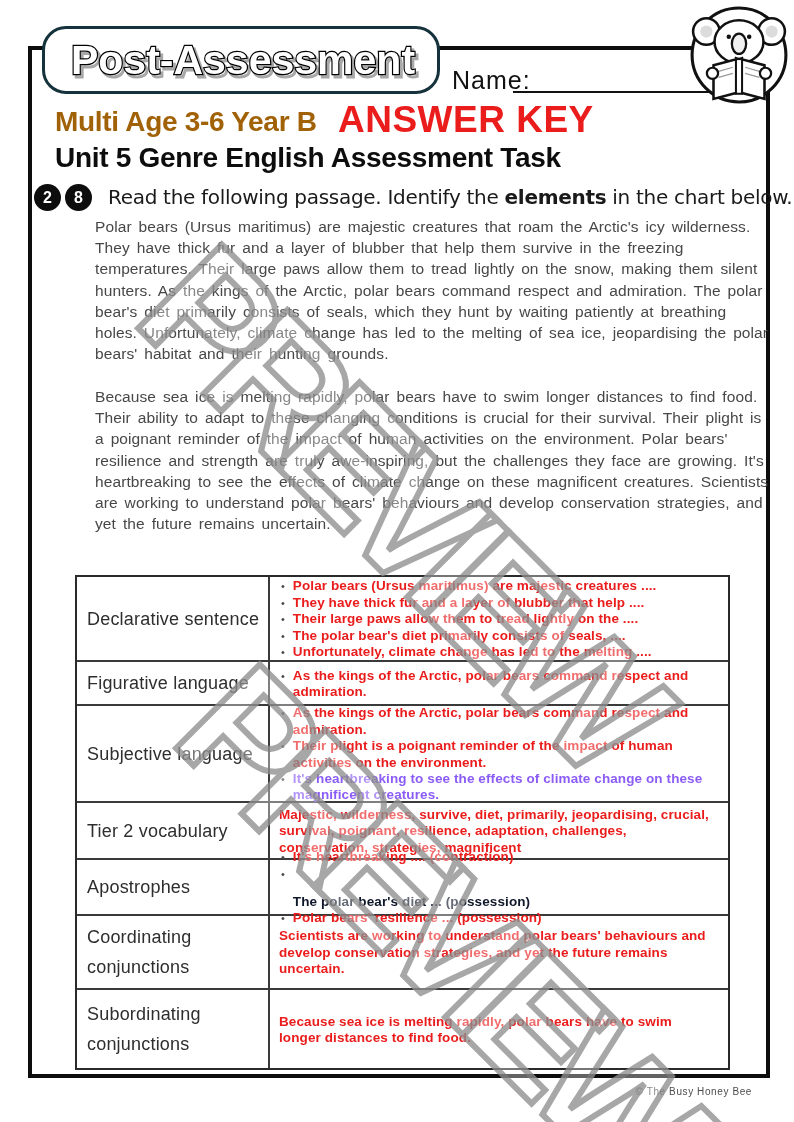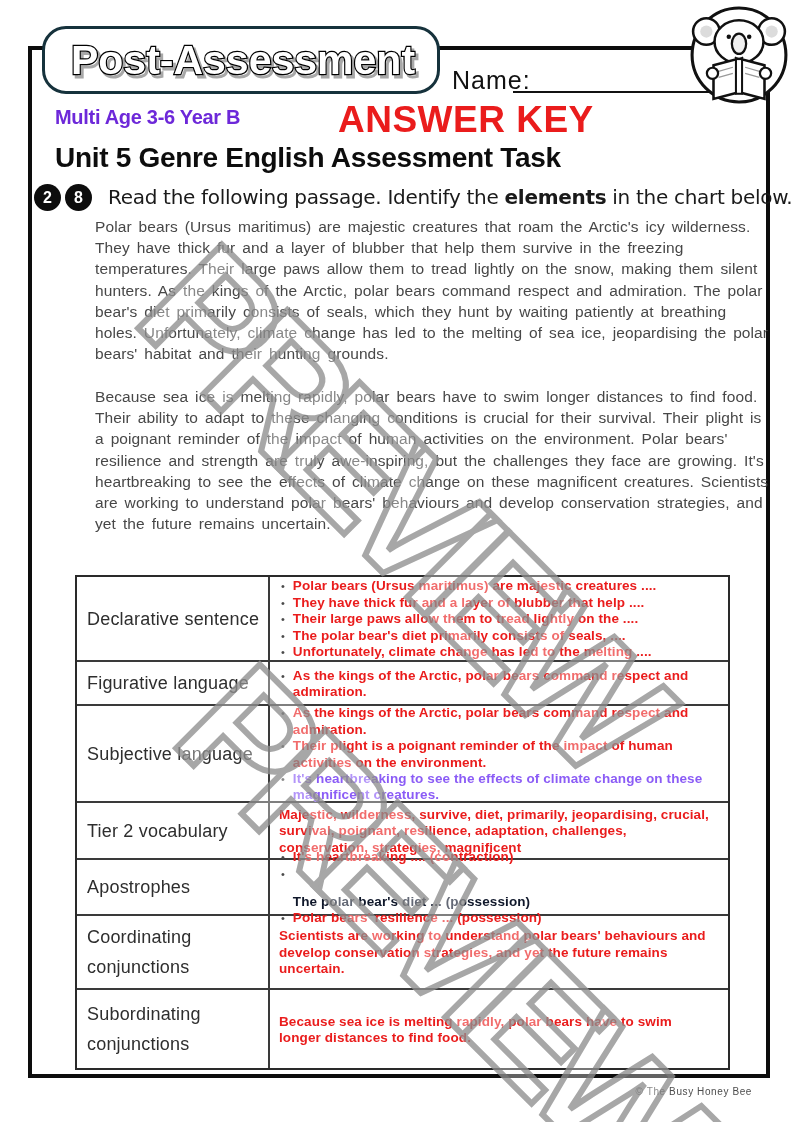--- a/index.html
+++ b/index.html
@@ -22,22 +22,22 @@
   .koala-wrap { position:absolute; left:688px; top:4px; width:102px; height:102px; z-index:3; }
   .name-label {
     position:absolute; left:452px; top:66px; font-size:25px; color:#111;
     letter-spacing:1px; z-index:2;
   }
   .name-line {
     position:absolute; left:513px; top:68px; width:252px; height:25px;
     border-bottom:2.5px solid #111; z-index:2;
   }
   .course-title {
-    position:absolute; left:55px; top:106px; font-size:20px; font-weight:bold;
-    color:#6d28d9; z-index:2; letter-spacing:-0.3px;
+    position:absolute; left:55px; top:106px; font-size:28px; font-weight:bold;
+    color:#a16207; z-index:2; letter-spacing:-0.3px;
   }
   .answer-key {
     position:absolute; left:338px; top:99px; font-size:37px; font-weight:bold;
     z-index:2; letter-spacing:0.5px;
   }
   .unit-title {
     position:absolute; left:55px; top:142px; font-size:28px; font-weight:bold;
     color:#0d0d0d; z-index:2; letter-spacing:-0.3px;
   }
   .question-line {

